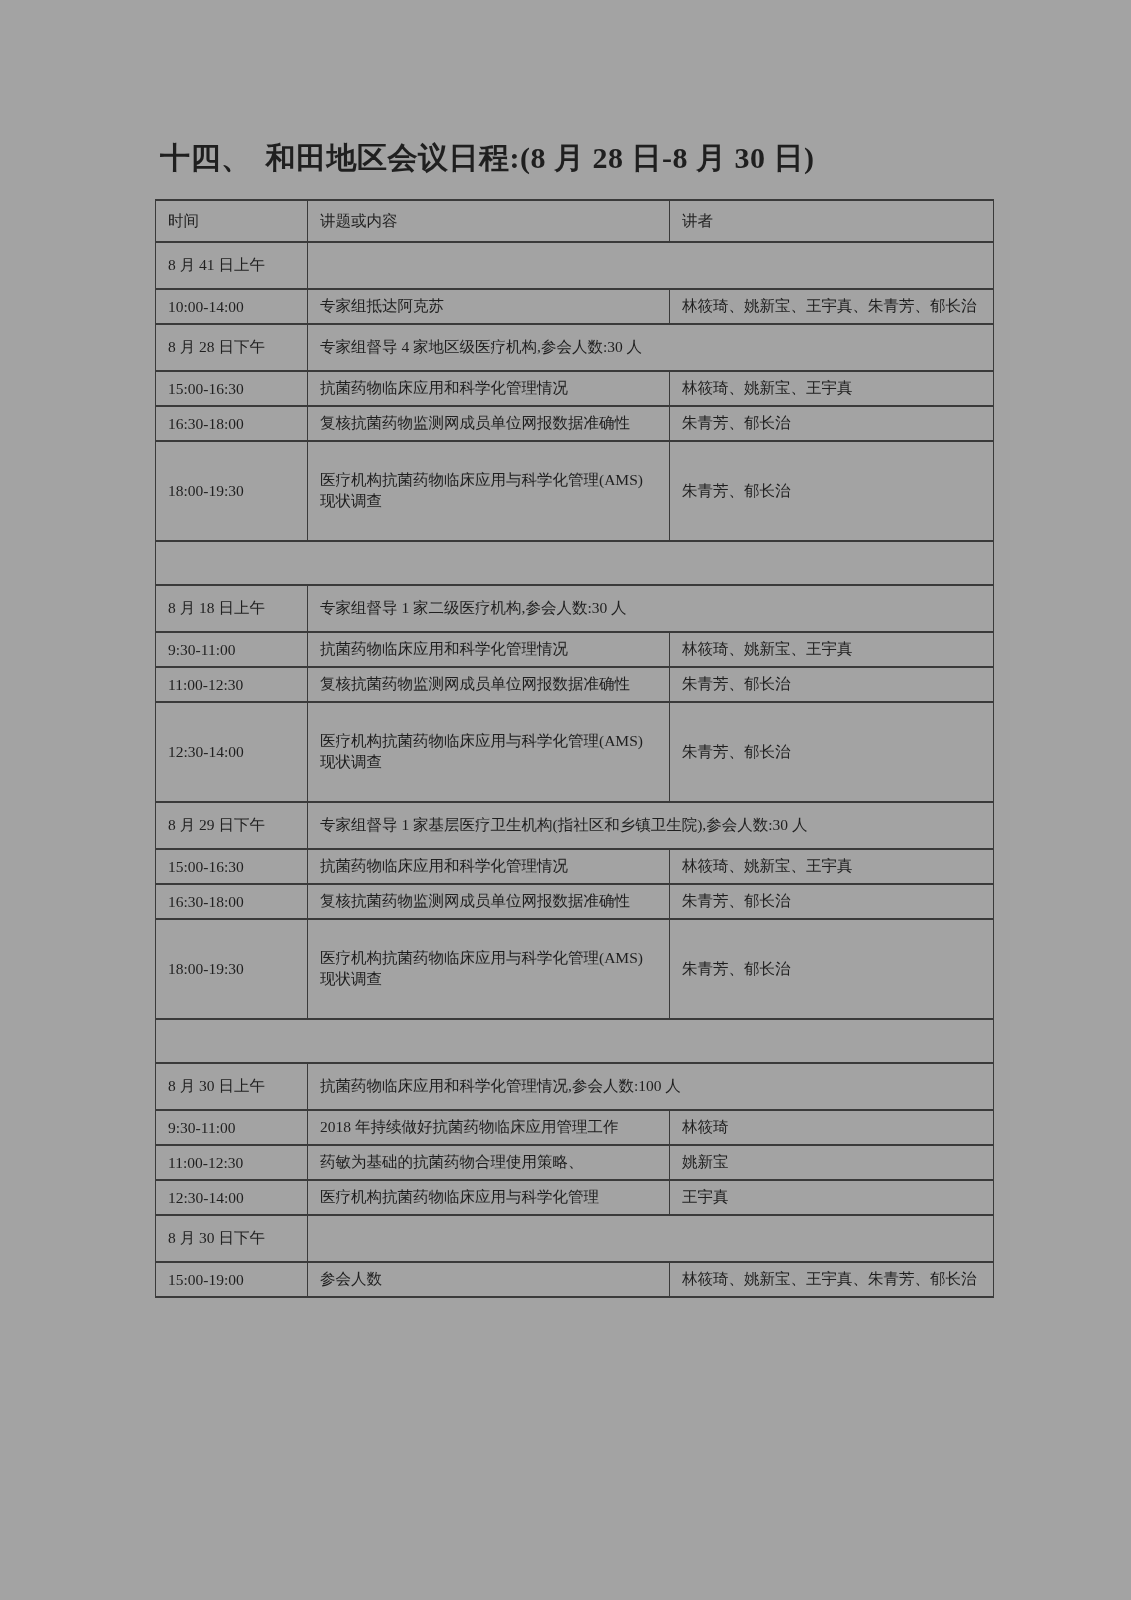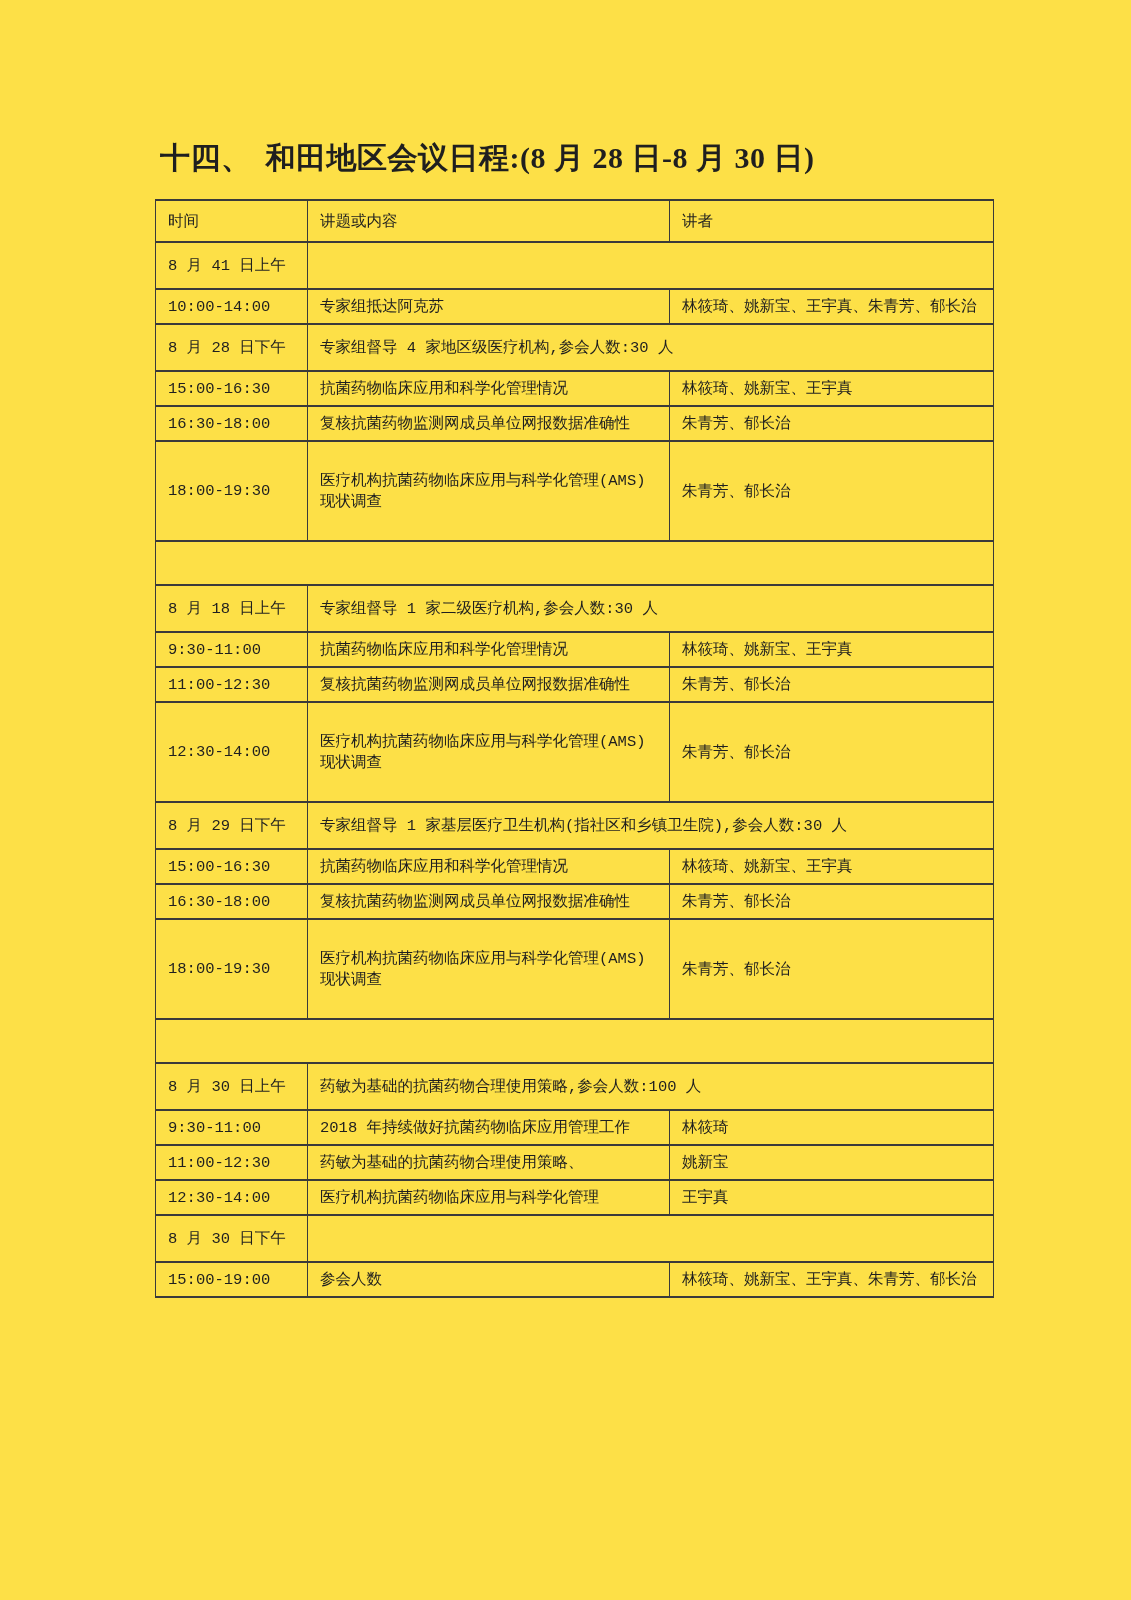--- a/index.html
+++ b/index.html
@@ -4,21 +4,21 @@
 <style>
   html, body {
     margin: 0;
     padding: 0;
     background: #ffffff;
   }
   .doc {
     position: relative;
     width: 1131px;
     height: 1600px;
-    background: #fde047;
+    background: #a3a3a3;
     font-family: "Liberation Serif", "DejaVu Serif", serif;
     color: #1f1f1f;
     overflow: hidden;
   }
   .doc-title {
     position: absolute;
     top: 138px;
     left: 160px;
     font-size: 30px;
     font-weight: bold;
@@ -30,21 +30,20 @@
     margin-right: 14px;
   }
   table.schedule {
     position: absolute;
     top: 199px;
     left: 155px;
     width: 838px;
     border-collapse: collapse;
     table-layout: fixed;
     font-size: 15.5px;
-    font-family: Liberation Mono, monospace;
   }
   table.schedule th,
   table.schedule td {
     border: 1px solid #3a3a3a;
     border-top-width: 2px;
     border-bottom-width: 2px;
     padding: 0 12px;
     vertical-align: middle;
     text-align: left;
     font-weight: normal;
@@ -150,21 +149,21 @@
         <tr class="r-normal r-tall">
           <td>18:00-19:30</td>
           <td>医疗机构抗菌药物临床应用与科学化管理(AMS)现状调查</td>
           <td>朱青芳、郁长治</td>
         </tr>
         <tr class="r-spacer">
           <td colspan="3"></td>
         </tr>
         <tr class="r-section">
           <td>8 月 30 日上午</td>
-          <td colspan="2">药敏为基础的抗菌药物合理使用策略,参会人数:100 人</td>
+          <td colspan="2">抗菌药物临床应用和科学化管理情况,参会人数:100 人</td>
         </tr>
         <tr class="r-normal">
           <td>9:30-11:00</td>
           <td>2018 年持续做好抗菌药物临床应用管理工作</td>
           <td>林筱琦</td>
         </tr>
         <tr class="r-normal">
           <td>11:00-12:30</td>
           <td>药敏为基础的抗菌药物合理使用策略、</td>
           <td>姚新宝</td>

